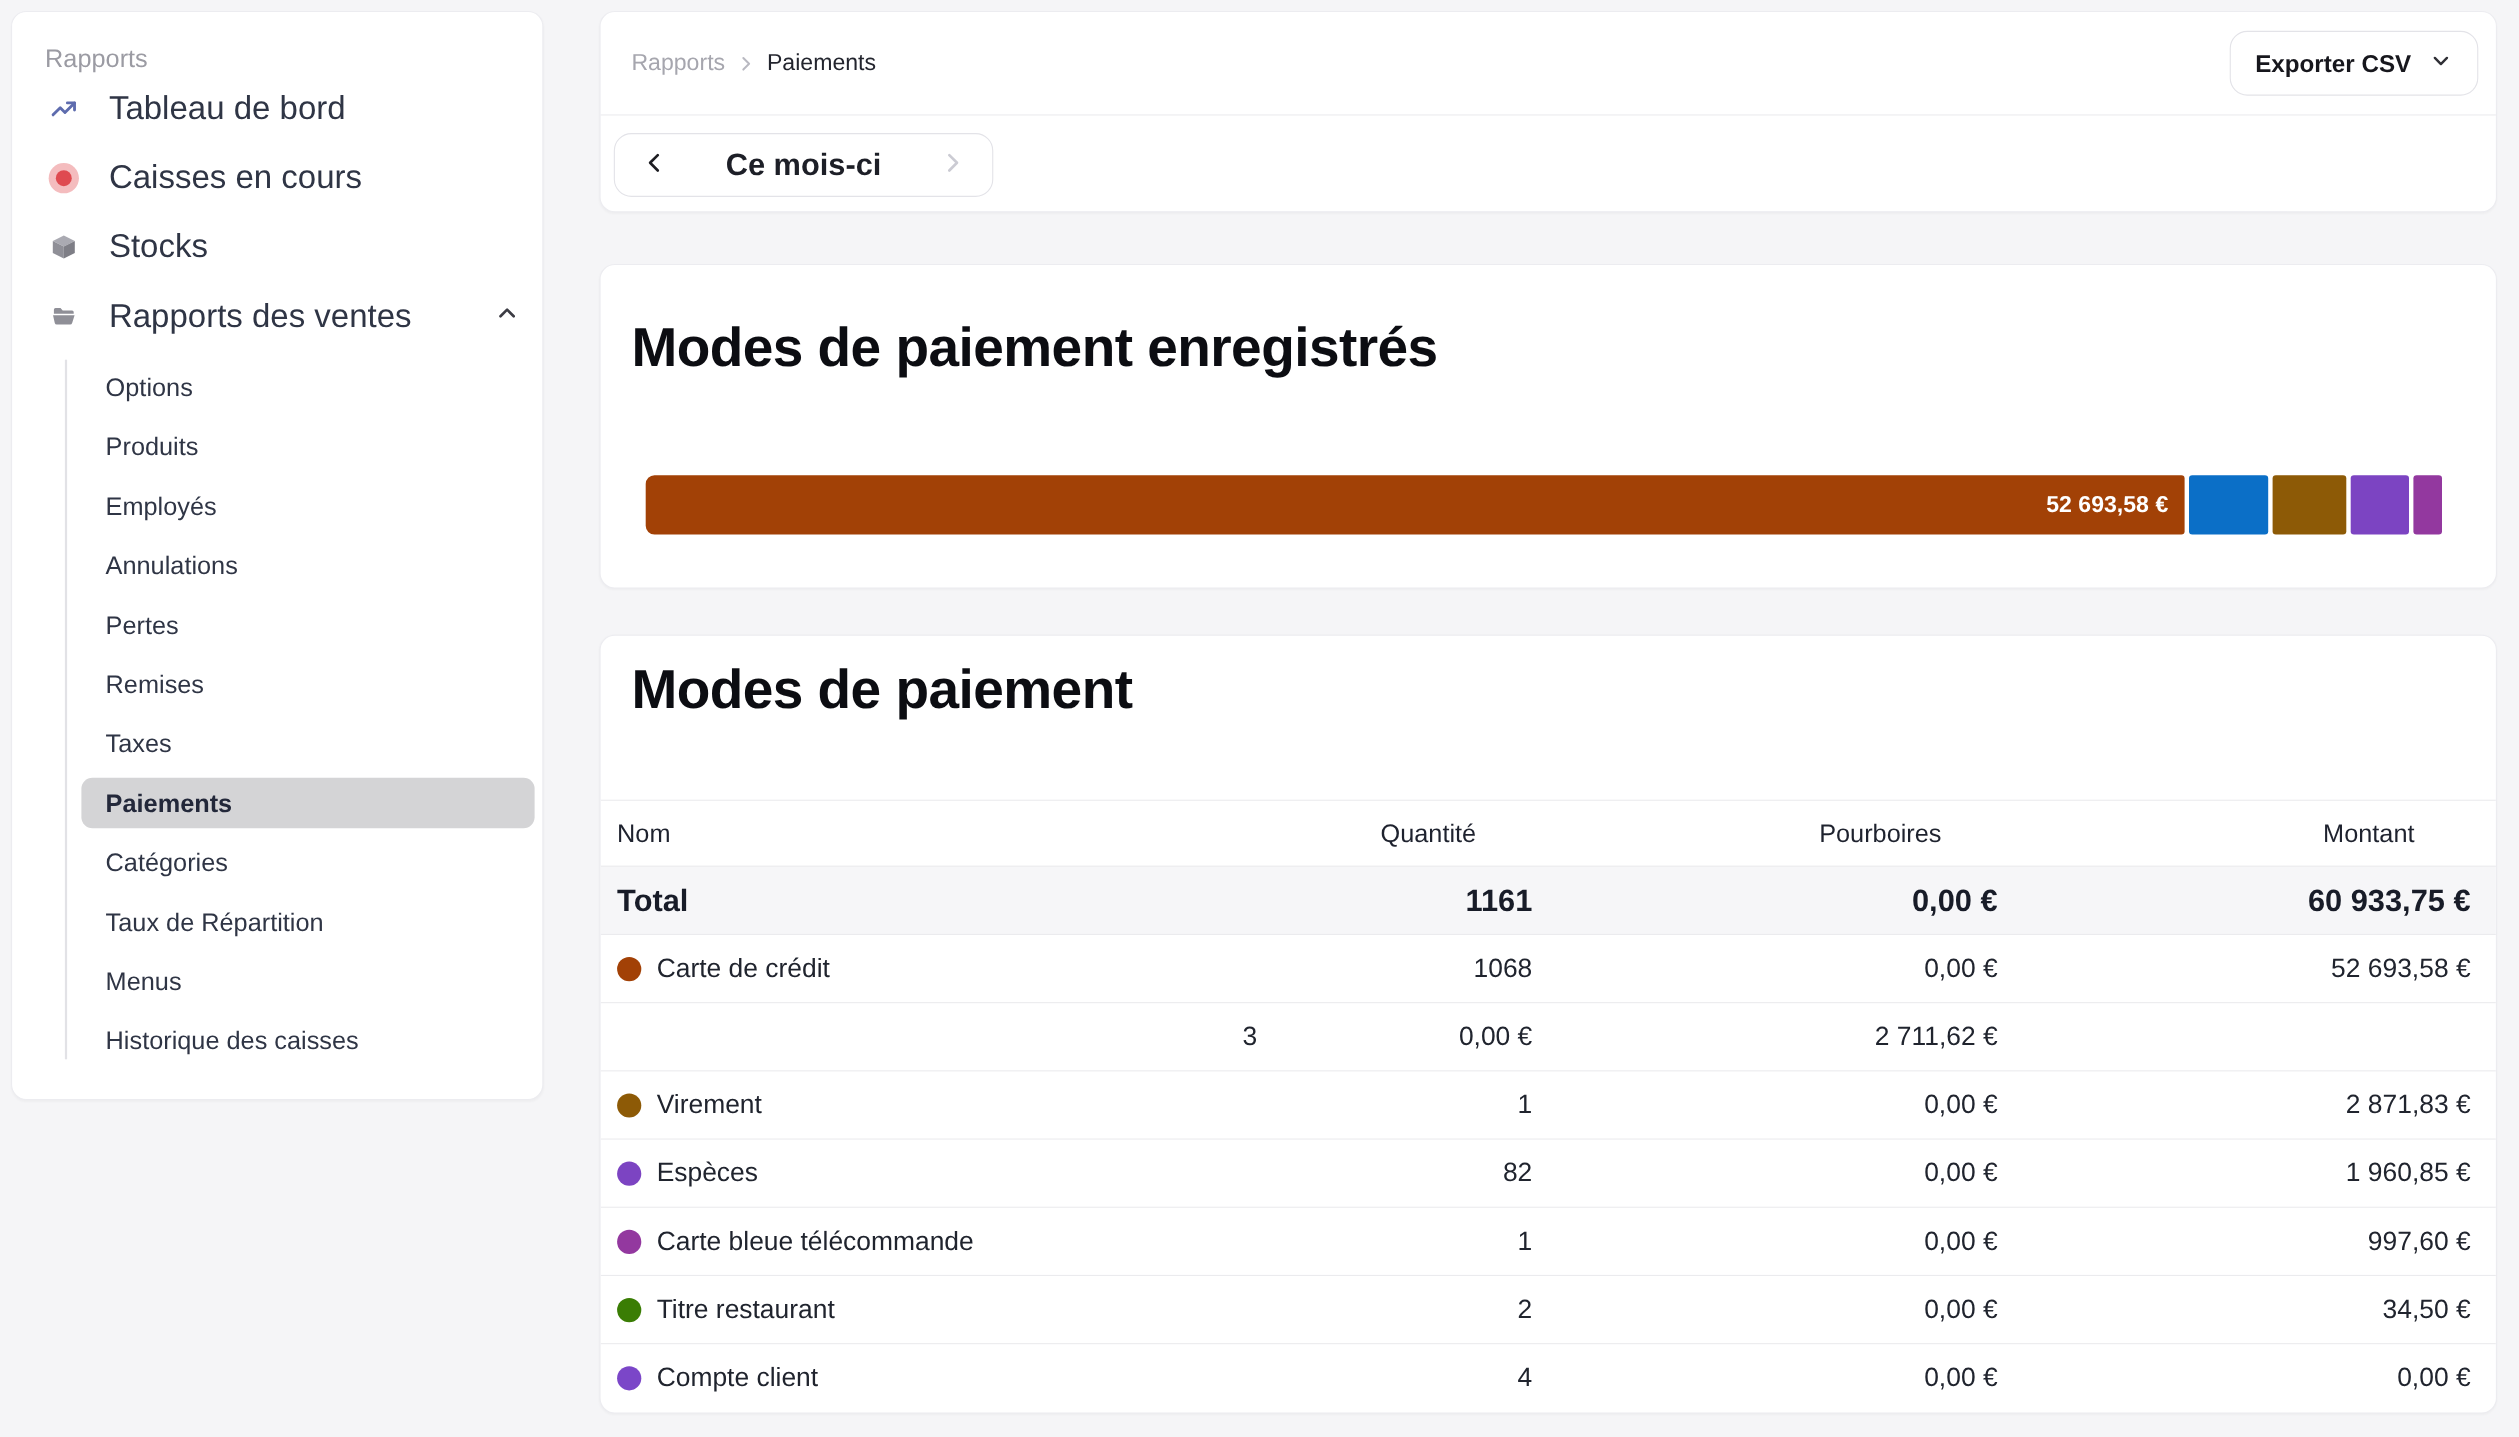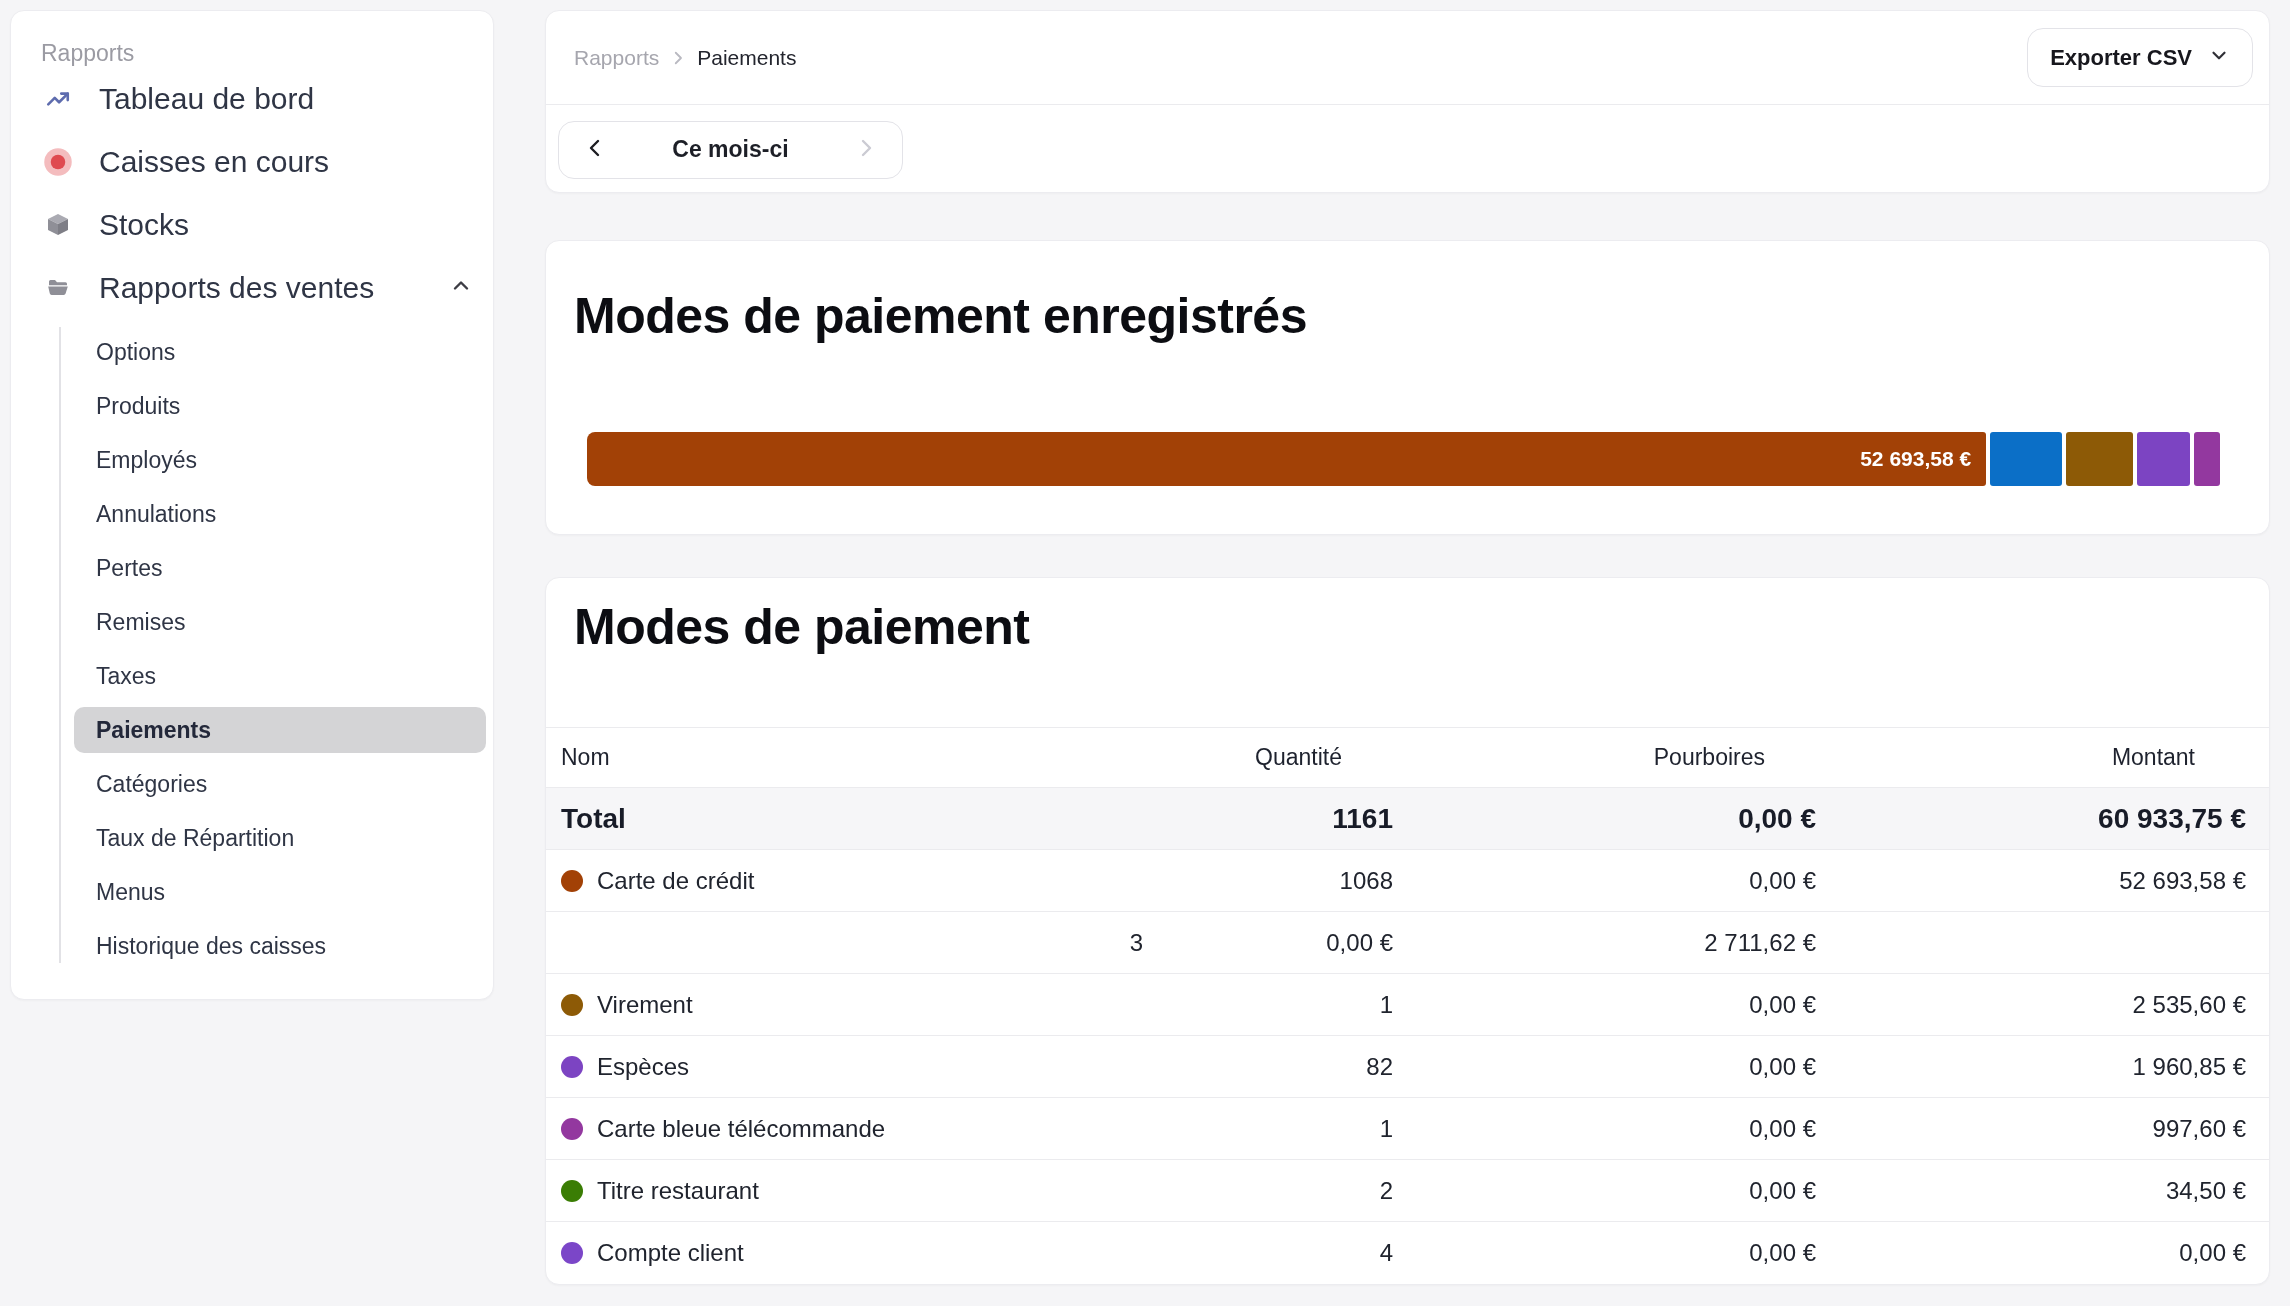--- a/index.html
+++ b/index.html
@@ -61,21 +61,21 @@
     font-family:"Liberation Sans", sans-serif;
   }
   .header-divider { border-top:1px solid #ebebee; }
   .period-row { height:89px; display:flex; align-items:center; padding-left:12px; }
   .period-pill {
     width:345px; height:58px; border:1.5px solid #e3e3e8; border-radius:16px;
     display:flex; align-items:center; justify-content:space-between; padding:0 20px;
     background:#fff;
   }
   .pill-arrow { background:none; border:none; cursor:pointer; display:flex; align-items:center; padding:4px; }
-  .period-label { font-size:23px; font-weight:600; color:#1d1f27;text-align:right; }
+  .period-label { font-size:28px; font-weight:600; color:#1d1f27;text-align:right; }
 
   
   .bar-card { margin-top:47px; height:295px; }
   .card-title {
     font-size:50px; line-height:46px; font-weight:700; color:#0c0d12;
     letter-spacing:-0.5px; margin-left:28px;
   }
   .bar-card .card-title { padding-top:52px; }
   .stacked-bar { display:flex; height:54px; margin:93px 49px 0 41px; }
   .seg { flex-basis:0; border-radius:3px; display:flex; align-items:center; justify-content:flex-end; min-width:0; }
@@ -280,21 +280,21 @@
             <div class="c-num">0,00 €</div>
             <div class="c-num">2 711,62 €</div>
           </div>
           <div class="t-row t-data">
             <div class="c-name">
               <span class="dot" style="background: rgb(141, 90, 6);"></span>
               <span>Virement</span>
             </div>
             <div class="c-num">1</div>
             <div class="c-num">0,00 €</div>
-            <div class="c-num">2 535,60 €</div>
+            <div class="c-num">2 871,83 €</div>
           </div>
           <div class="t-row t-data">
             <div class="c-name">
               <span class="dot" style="background: rgb(124, 68, 194);"></span>
               <span>Espèces</span>
             </div>
             <div class="c-num">82</div>
             <div class="c-num">0,00 €</div>
             <div class="c-num">1 960,85 €</div>
           </div>

